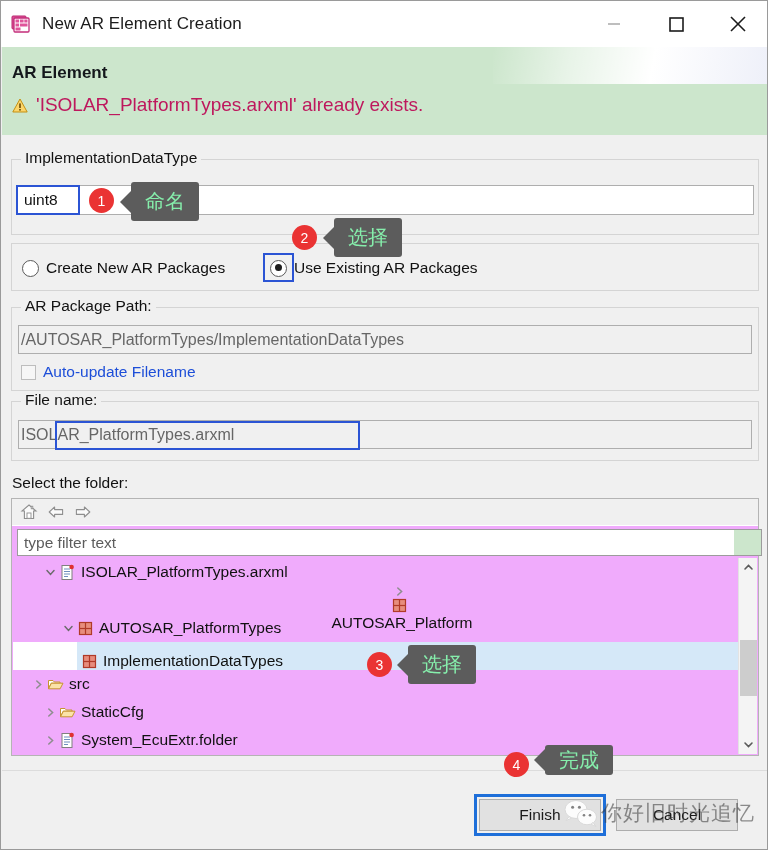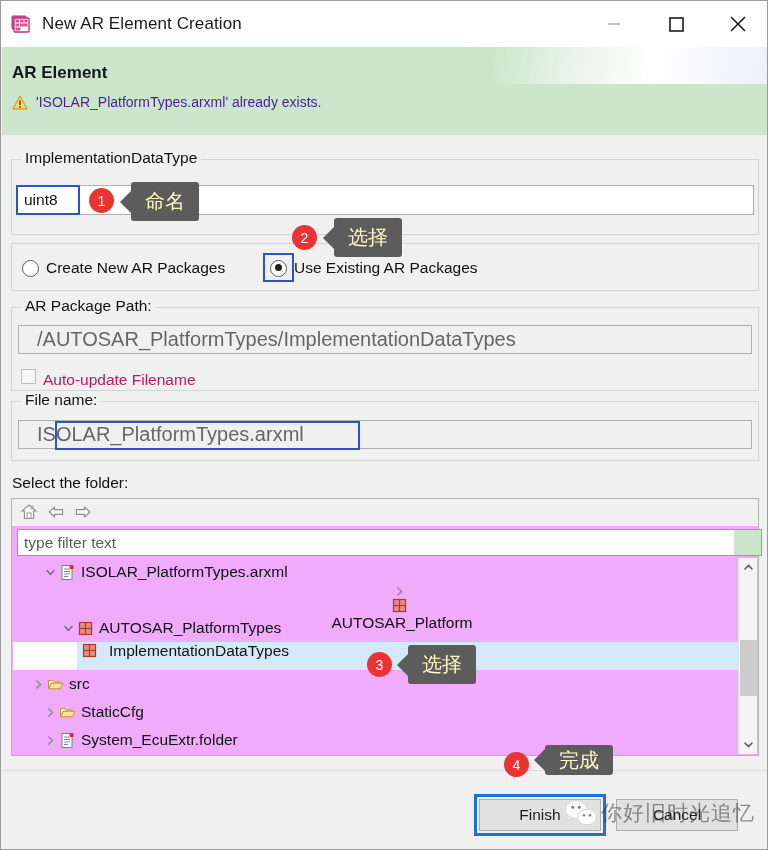--- a/index.html
+++ b/index.html
@@ -59,21 +59,21 @@
   }
   .msg-title {
     position: absolute; left: 10px; top: 16px;
     font-size: 17px; font-weight: bold; color: #14181c;
   }
   .msg-row {
     position: absolute; left: 10px; top: 47px;
     display: flex; align-items: center;
   }
   .warn-icon { width: 16px; height: 15px; margin-right: 8px; flex: 0 0 auto; }
-  .msg-text { font-size: 14px; color: #4c1d95; white-space: nowrap; }
+  .msg-text { font-size: 19px; color: #be185d; white-space: nowrap; }
 
   
   .body-area {
     position: absolute; left: 1px; top: 134px;
     width: 766px; height: 635px;
     background: #f0f0f0;
   }
 
   
   .group {
@@ -86,23 +86,23 @@
     background: #f0f0f0;
     padding: 0 4px;
     font-size: 15.5px; color: #121212;
     white-space: nowrap;
   }
 
   .txtfield {
     position: absolute;
     background: #ffffff;
     border: 1px solid #aeaeae;
-    font-size: 20px;
-    display: flex; align-items: center;
-    padding-left: 18px;
+    font-size: 16px;
+    display: flex; align-items: center;
+    padding-left: 2px;
     color: #111;
     text-align: center;
   }
   .txtfield.readonly {
     background: #f0f0f0;
     color: #666;
   }
   .blue-focus {
     position: absolute;
     border: 2px solid #2b54d4;
@@ -231,21 +231,21 @@
   .btn-focus-ring {
     position: absolute;
     border: 3px solid #1e6fd9;
     z-index: 2;
   }
 
   
   .callout {
     position: absolute;
     background: #5c5c5c;
-    color: #fef9c3;
+    color: #86efac;
     font-size: 20px;
     display: flex; align-items: center;
     padding: 0 14px;
     border-radius: 3px;
     z-index: 20;
     white-space: nowrap;
   }
   .callout .tail {
     position: absolute; left: -11px; top: 50%;
     transform: translateY(-50%);
@@ -353,21 +353,21 @@
       <span class="radio-label">Use Existing AR Packages</span>
     </div>
     <div class="sel-box" style="left:261px; top:118px; width:31px; height:29px;"></div>
 
     <div class="group" style="left:9px; top:172px; width:748px; height:84px;">
       <span class="legend">AR Package Path:</span>
     </div>
     <div class="txtfield readonly" style="left:16px; top:190px; width:734px; height:29px;">/AUTOSAR_PlatformTypes/ImplementationDataTypes</div>
     <div class="radio-row" style="left:19px; top:228px;">
       <span class="chk"></span>
-      <span class="radio-label" style="color:#be185d;margin-top:8px;">Auto-update Filename</span>
+      <span class="radio-label" style="color:#1d4ed8;">Auto-update Filename</span>
     </div>
 
     <div class="group" style="left:9px; top:266px; width:748px; height:60px;">
       <span class="legend">File name:</span>
     </div>
     <div class="txtfield readonly" style="left:16px; top:285px; width:734px; height:29px;">ISOLAR_PlatformTypes.arxml</div>
 
     <div class="section-label" style="left:10px; top:339px;">Select the folder:</div>
 
     <div class="treepanel" style="left:9px; top:363px; width:748px; height:258px;">
@@ -445,21 +445,21 @@
               <rect x="2.5" y="2.5" width="12" height="12" fill="#e78d7d" stroke="#b03a28" stroke-width="1.2"></rect>
               <line x1="8.5" y1="2.5" x2="8.5" y2="14.5" stroke="#b03a28" stroke-width="1.2"></line>
               <line x1="2.5" y1="8.5" x2="14.5" y2="8.5" stroke="#b03a28" stroke-width="1.2"></line>
             </svg>
           </span>
           <span class="tlabel">AUTOSAR_PlatformTypes</span>
         </div>
 
         <div class="trow" style="padding-left:0px;">
           <span style="width:64px;flex:0 0 auto;height:28px;background:#ffffff;"></span>
-          <span style="display:flex;align-items:flex-start;height:28px;background:#d5e8f8;flex:1 1 auto;padding-left:4px;gap:6px;">
+          <span style="display:flex;align-items:flex-end;height:28px;background:#d5e8f8;flex:1 1 auto;padding-left:4px;">
             <span class="ticon">
               <svg width="17" height="17" viewBox="0 0 17 17">
                 <rect x="2.5" y="2.5" width="12" height="12" fill="#e78d7d" stroke="#b03a28" stroke-width="1.2"></rect>
                 <line x1="8.5" y1="2.5" x2="8.5" y2="14.5" stroke="#b03a28" stroke-width="1.2"></line>
                 <line x1="2.5" y1="8.5" x2="14.5" y2="8.5" stroke="#b03a28" stroke-width="1.2"></line>
               </svg>
             </span>
             <span class="tlabel">ImplementationDataTypes</span>
           </span>
         </div>

